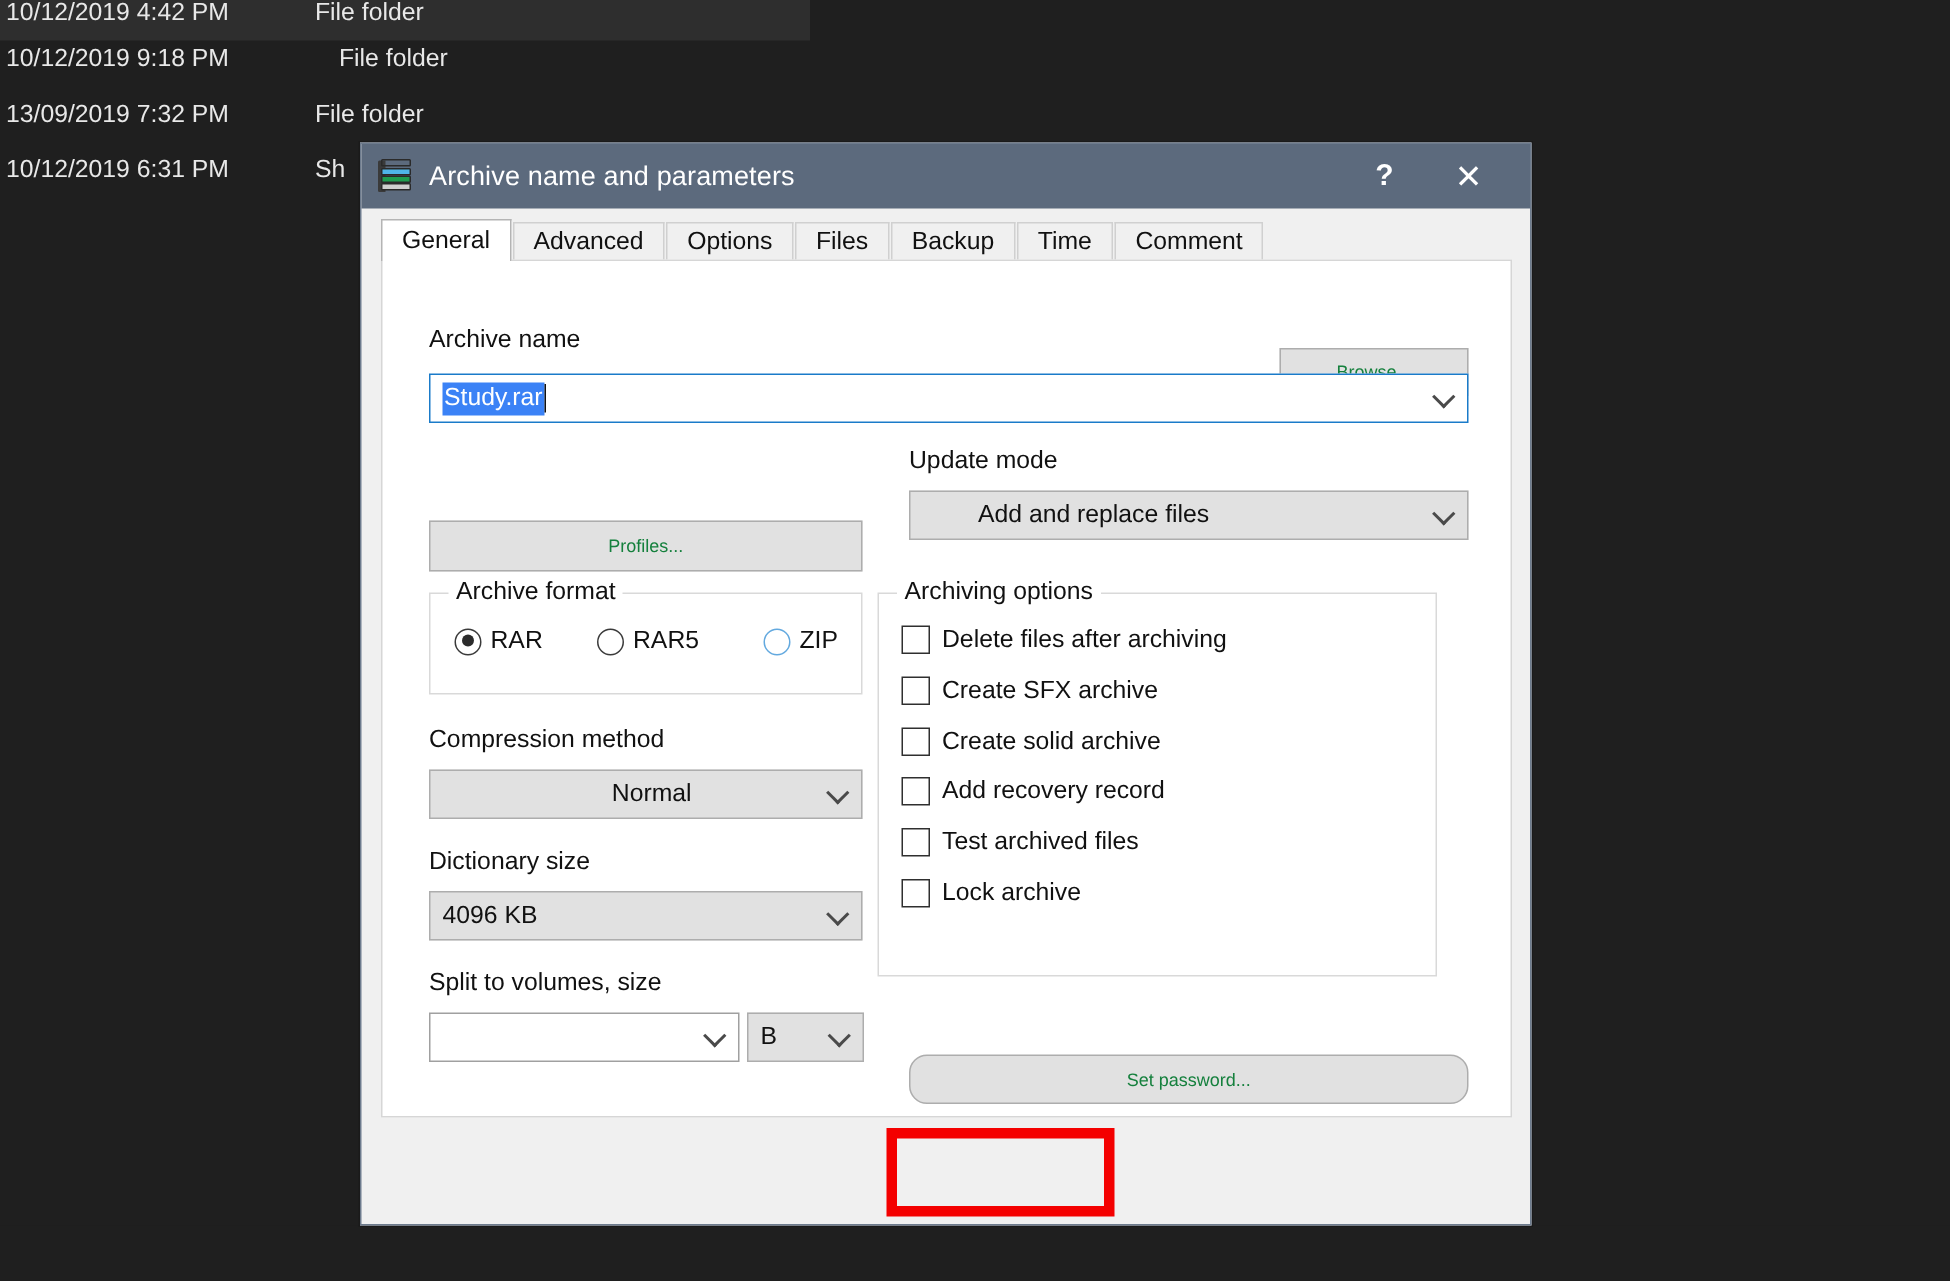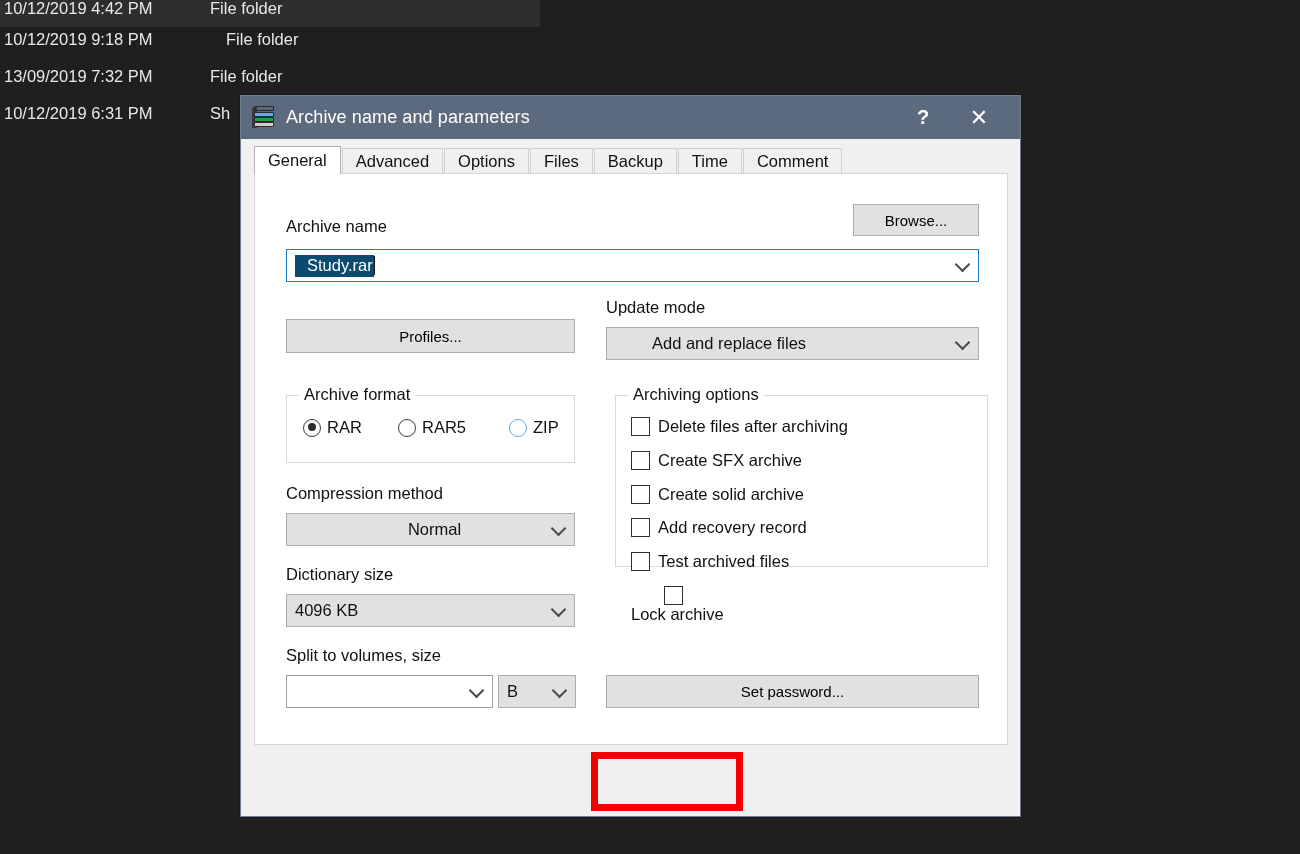--- a/index.html
+++ b/index.html
@@ -106,45 +106,46 @@
   
   .lbl {
     position: absolute;
     font-size: 16.5px; color: #111;
     white-space: nowrap;
   }
   .btn {
     position: absolute;
     background: #e1e1e1;
     border: 1px solid #adadad;
-    font-size: 15px; color: #000000;
+    font-size: 12px; color: #15803d;
     display: flex; align-items: center; justify-content: center;
     cursor: default;
+    margin-top: 28px;
   }
   .combo {
     position: absolute;
     background: #e1e1e1;
     border: 1px solid #adadad;
     display: flex; align-items: center;
     font-size: 16.5px; color: #111;
     padding-left: 8px;
     cursor: default;
   }
   .combo.white { background: #ffffff; }
   .combo.focus { background:#ffffff; border: 1px solid #1a7bc9; }
   .chev {
     position: absolute; right: 10px; top: 50%;
     width: 11px; height: 11px; margin-top: -7px;
     border-right: 2px solid #4a4a4a;
     border-bottom: 2px solid #4a4a4a;
     transform: rotate(45deg);
   }
   .sel-text {
-    background: #0c4a6e; color: #ffffff;
-    padding: 1px 1px 2px 12px;
+    background: #3b82f6; color: #ffffff;
+    padding: 1px 1px 2px 1px;
   }
   .caret {
     display:inline-block; width:1px; height:19px;
     background:#111; vertical-align:-4px;
   }
 
   
   .group {
     position: absolute;
     border: 1px solid #d9d9d9;
@@ -307,21 +308,21 @@
     <div class="lbl" style="left:31px; top:472px;">Split to volumes, size</div>
     <div class="combo white" style="left:31px; top:501px; width:207px; height:33px; border-color:#a0a0a0;">
       <span></span>
       <span class="chev"></span>
     </div>
     <div class="combo" style="left:243px; top:501px; width:78px; height:33px;">
       <span>B</span>
       <span class="chev"></span>
     </div>
 
-    <div class="group" style="left:360px; top:221px; width:373px; height:172px;">
+    <div class="group" style="left:330px; top:221px; width:373px; height:256px;">
       <div class="group-title">Archiving options</div>
 
       <div class="check" style="left:15px; top:21px;">
         <span class="box"></span>
         <span>Delete files after archiving</span>
       </div>
       <div class="check" style="left:15px; top:55px;">
         <span class="box"></span>
         <span>Create SFX archive</span>
       </div>
@@ -330,25 +331,25 @@
         <span>Create solid archive</span>
       </div>
       <div class="check" style="left:15px; top:122px;">
         <span class="box"></span>
         <span>Add recovery record</span>
       </div>
       <div class="check" style="left:15px; top:156px;">
         <span class="box"></span>
         <span>Test archived files</span>
       </div>
-      <div class="check" style="left:15px; top:190px;flex-direction:column;">
+      <div class="check" style="left:15px; top:190px;">
         <span class="box"></span>
         <span>Lock archive</span>
       </div>
     </div>
 
-    <div class="btn" style="left:351px; top:501px; width:373px; height:33px;">Set password...</div>
+    <div class="btn" style="left:351px; top:501px; width:373px; height:33px;border-radius:12px;">Set password...</div>
 
   </div>
 
 </div>
 
 <div id="red-box"></div>
 
 </body></html>

